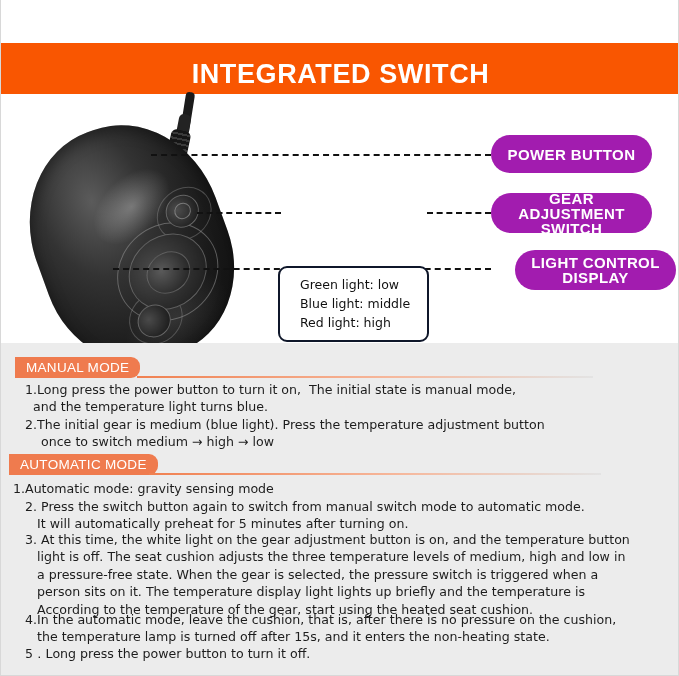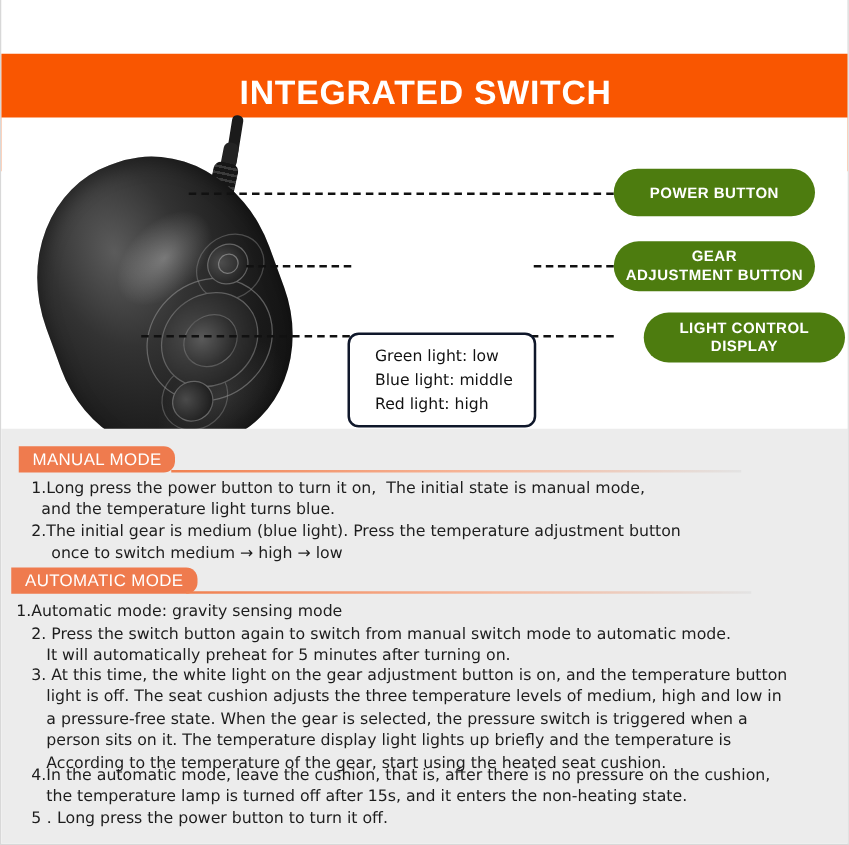--- a/index.html
+++ b/index.html
@@ -62,22 +62,22 @@
   .lead{position:absolute;height:0;border-top:2px dashed #111;}
 
   
   #legend{position:absolute;left:277px;top:172px;width:151px;height:76px;background:#fff;
       border:2px solid #0f172a;border-radius:9px;box-sizing:border-box;
       padding:7px 0 0 20px;}
   #legend .lrow{font-size:12.5px;color:#111;line-height:19px;white-space:nowrap;
       font-family:"DejaVu Sans",sans-serif;}
 
   
-  .pill{position:absolute;background:#4d7c0f;border-radius:22px;color:#fff;
-        font-size:12px;font-weight:bold;letter-spacing:.4px;text-align:center;
+  .pill{position:absolute;background:#a21caf;border-radius:22px;color:#fff;
+        font-size:15px;font-weight:bold;letter-spacing:.4px;text-align:center;
         display:flex;align-items:center;justify-content:center;flex-direction:column;
         line-height:15px;}
 
   
   #panel{position:absolute;left:0;top:343px;width:679px;height:333px;background:#ececec;}
 
   .badge{position:absolute;background:#ef7b4e;color:#fff;font-weight:normal;font-size:13.5px;
         letter-spacing:.3px;height:21px;line-height:21px;padding:0 11px;
         border-radius:0 9px 9px 0;box-sizing:border-box;}
   .badge.m{left:14px;top:357px;}
@@ -133,21 +133,21 @@
       <div class="lrow">Blue light:  middle</div>
       <div class="lrow">Red light:  high</div>
     </div>
 
     <div class="pill" style="left:490px;top:41px;width:161px;height:38px;">
       <span>POWER BUTTON</span>
     </div>
 
     <div class="pill" style="left:490px;top:99px;width:161px;height:40px;">
       <span>GEAR</span>
-      <span>ADJUSTMENT BUTTON</span>
+      <span>ADJUSTMENT SWITCH</span>
     </div>
 
     <div class="pill" style="left:514px;top:156px;width:161px;height:40px;">
       <span>LIGHT CONTROL</span>
       <span>DISPLAY</span>
     </div>
   </div>
 
   <div id="panel"></div>
 

